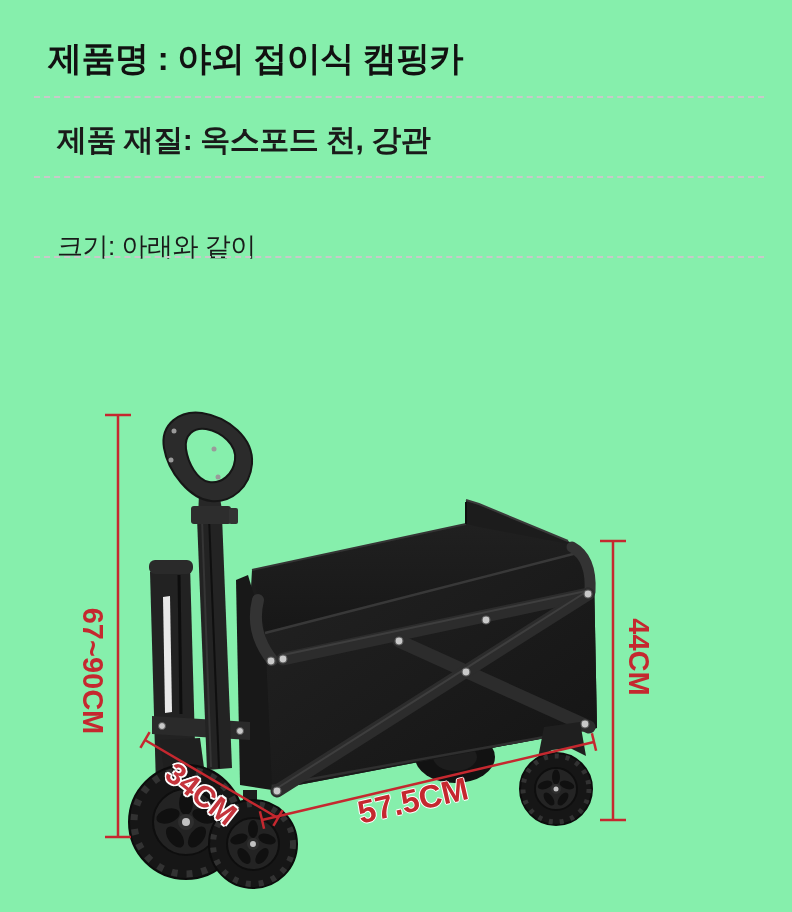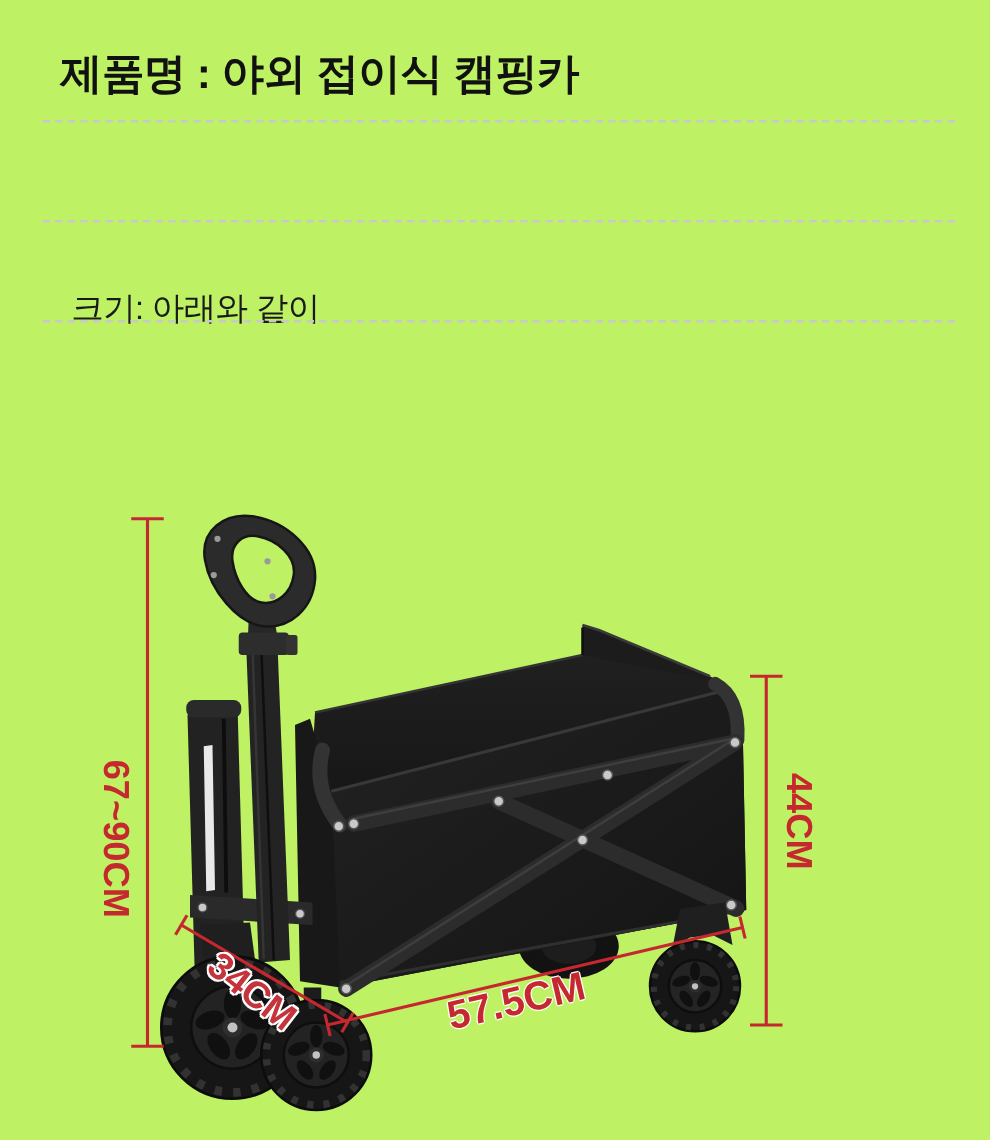--- a/index.html
+++ b/index.html
@@ -1,17 +1,17 @@
 <!DOCTYPE html>
 <html><head>
 <meta charset="utf-8">
 <style>
   html,body{margin:0;padding:0;background:#ffffff;}
   .page{
-    position:relative;width:792px;height:912px;background:#bef264;overflow:hidden;
+    position:relative;width:792px;height:912px;background:#86efac;overflow:hidden;
     font-family:"Liberation Sans", sans-serif;
   }
   
   .h-title{
     position:absolute;left:48px;top:36px;width:700px;
     font-size:34px;font-weight:700;color:#111;letter-spacing:-0.5px;white-space:nowrap;
   }
   .h-material{
     position:absolute;left:57px;top:120px;width:700px;
     font-size:30px;font-weight:600;color:#1a1a1a;letter-spacing:-0.5px;white-space:nowrap;
@@ -55,20 +55,21 @@
     text-shadow:-1px 0 0 #fff,1px 0 0 #fff,0 -1px 0 #fff,0 1px 0 #fff;
   }
 </style>
 </head>
 <body>
 
 <div class="page">
 
   <div class="h-title">제품명 : 야외 접이식 캠핑카</div>
   <div class="divider div1"></div>
+  <div class="h-material">제품 재질: 옥스포드 천, 강관</div>
   <div class="divider div2"></div>
   <div class="h-size">크기: 아래와 같이</div>
   <div class="divider div3"></div>
 
   <svg class="figure-svg" viewBox="0 0 792 912" xmlns="http://www.w3.org/2000/svg">
     <defs>
       <linearGradient id="gSide" x1="0" y1="0" x2="1" y2="1">
         <stop offset="0" stop-color="#222222"></stop>
         <stop offset="1" stop-color="#141414"></stop>
       </linearGradient>

